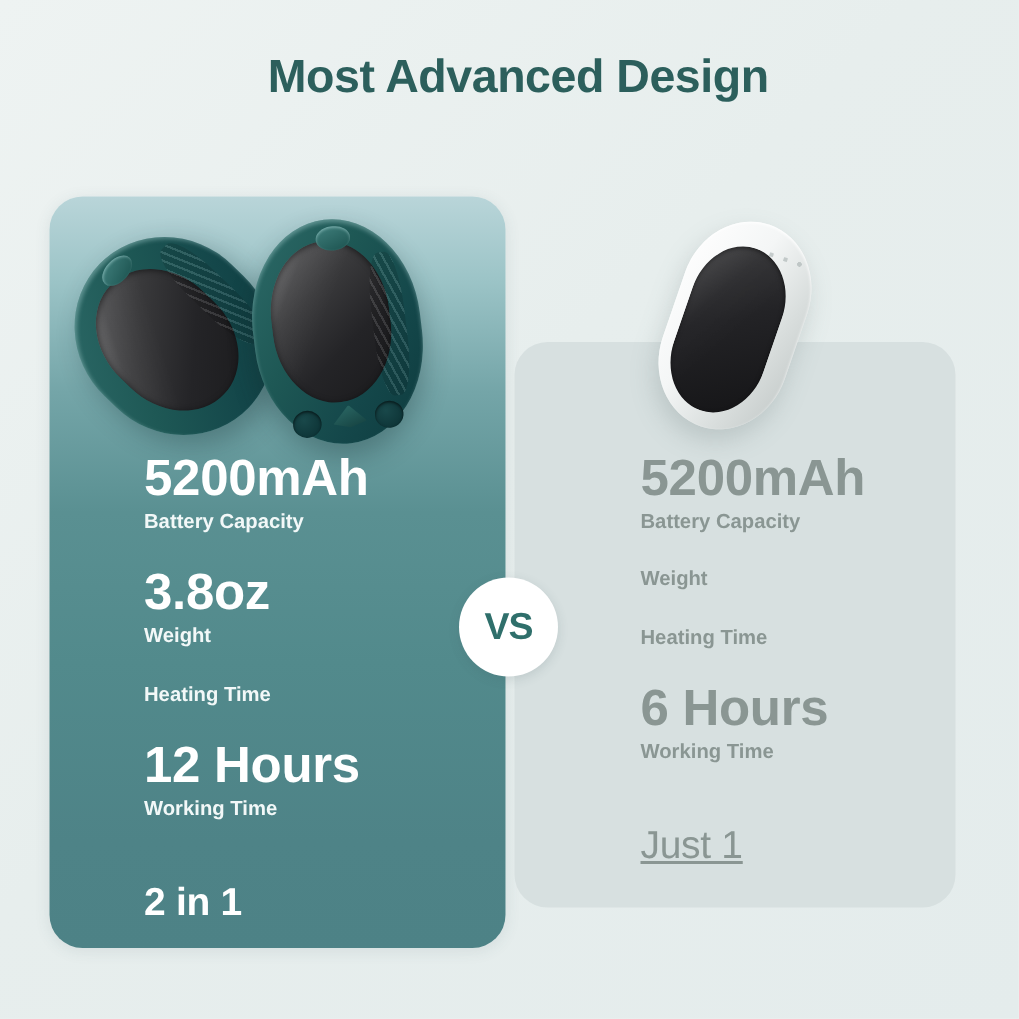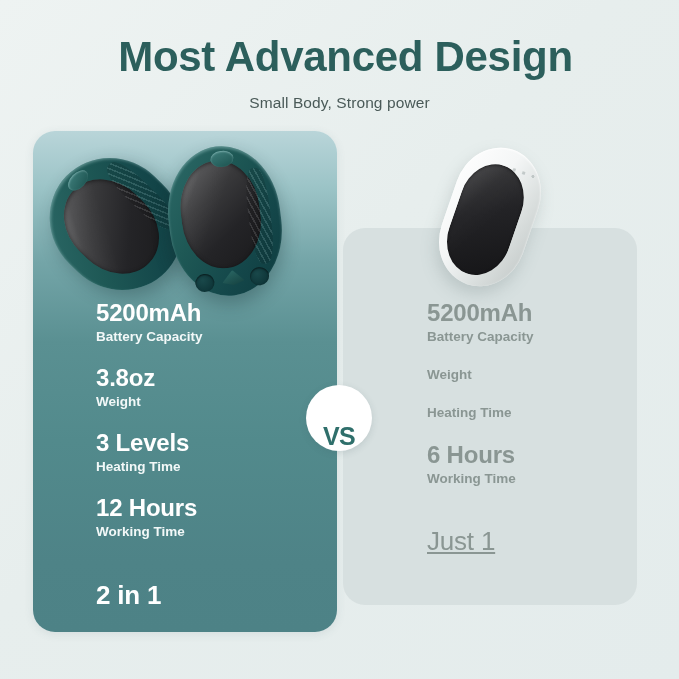--- a/index.html
+++ b/index.html
@@ -23,21 +23,21 @@
 
   
   .header {
     position: absolute;
     top: 34px;
     left: 0;
     width: 679px;
     text-align: center;
   }
   .title {
-    font-size: 42px;
+    font-size: 31px;
     font-weight: bold;
     color: #2c5f5c;
     letter-spacing: -0.3px;
     line-height: 1.1;
     margin: 0;
     padding-left: 12px;
   }
   .subtitle {
     margin: 14px 0 0 0;
     font-size: 15.5px;
@@ -213,21 +213,21 @@
     left: 96px;
     top: 300px;
   }
   .specs-right {
     left: 427px;
     top: 300px;
   }
   .spec-row { margin-bottom: 18px; }
   .spec-row.last { margin-bottom: 0; margin-top: 38px; }
   .spec-value {
-    font-size: 24px;
+    font-size: 34px;
     font-weight: bold;
     line-height: 1.12;
     letter-spacing: -0.2px;
   }
   .spec-label {
     font-size: 13.5px;
     line-height: 1.5;
     font-weight: bold;
   }
   .specs-left .spec-value { color: #ffffff; }
@@ -240,40 +240,39 @@
   
   .vs-badge {
     position: absolute;
     left: 306px;
     top: 385px;
     width: 66px;
     height: 66px;
     border-radius: 50%;
     background: #ffffff;
     display: flex;
-    align-items: flex-end;
+    align-items: center;
     justify-content: center;
     z-index: 6;
     box-shadow: 0 2px 7px rgba(60,90,95,0.16);
   }
   .vs-badge span {
     font-size: 25px;
     font-weight: bold;
     color: #2f6f6b;
     letter-spacing: -0.6px;
   }
 </style>
 </head>
 <body>
 
 <div class="page">
 
   <div class="header">
     <h1 class="title">Most Advanced Design</h1>
-    <p class="subtitle">Small Body, Strong power</p>
   </div>
 
   <div class="card card-left">
     <div class="photo-left">
       <div class="dev dev-a">
         <div class="face"></div>
         <div class="ribs"></div>
         <div class="btn-top"></div>
       </div>
       <div class="dev dev-b">
@@ -299,21 +298,20 @@
   <div class="specs specs-left">
     <div class="spec-row">
       <div class="spec-value">5200mAh</div>
       <div class="spec-label">Battery Capacity</div>
     </div>
     <div class="spec-row">
       <div class="spec-value">3.8oz</div>
       <div class="spec-label">Weight</div>
     </div>
     <div class="spec-row">
-      <div class="spec-value">3 Levels</div>
       <div class="spec-label">Heating Time</div>
     </div>
     <div class="spec-row">
       <div class="spec-value">12 Hours</div>
       <div class="spec-label">Working Time</div>
     </div>
     <div class="spec-row solo last">
       <div class="spec-value">2 in 1</div>
     </div>
   </div>

